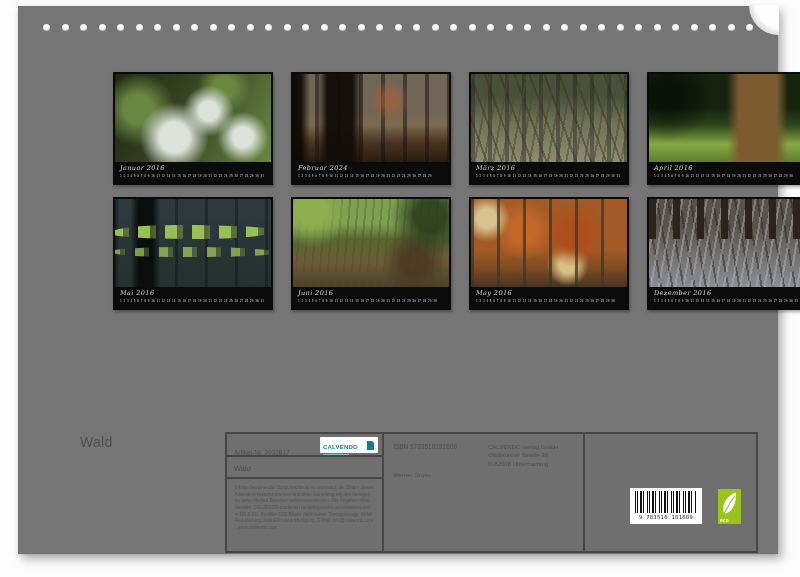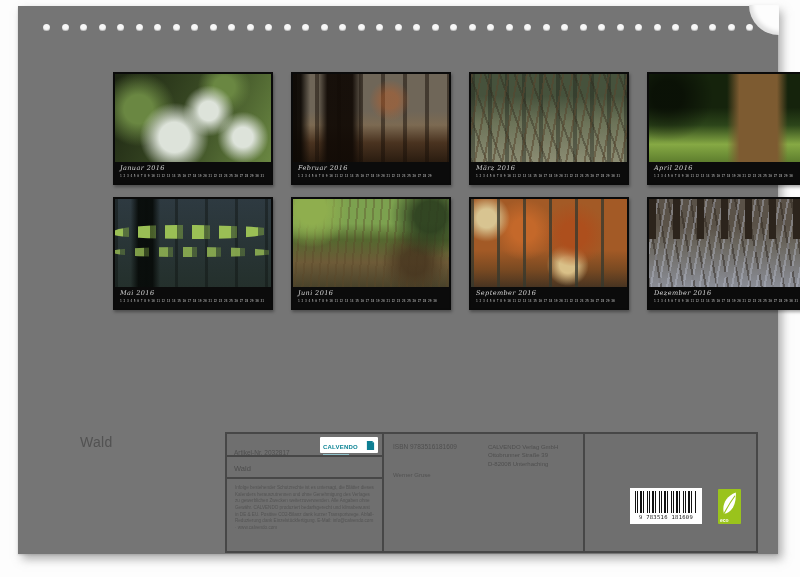--- a/index.html
+++ b/index.html
@@ -185,21 +185,21 @@
         <div class="thumb">
           <div class="photo m1" style="--c0: #3d4f26; --c1: #6a8742; --c2: #dde3da; --c3: #1c2412;"></div>
           <div class="strip">
             <div class="mlabel">Januar 2016</div>
             <div class="dates">1 2 3 4 5 6 7 8 9 10 11 12 13 14 15 16 17 18 19 20 21 22 23 24 25 26 27 28 29 30 31</div>
           </div>
         </div>
         <div class="thumb">
           <div class="photo m2" style="--c0: #6f6658; --c1: #7c6a52; --c2: #4a3320; --c3: #2a1c10;"></div>
           <div class="strip">
-            <div class="mlabel">Februar 2016</div>
+            <div class="mlabel">Februar 2024</div>
             <div class="dates">1 2 3 4 5 6 7 8 9 10 11 12 13 14 15 16 17 18 19 20 21 22 23 24 25 26 27 28 29</div>
           </div>
         </div>
         <div class="thumb">
           <div class="photo m3" style="--c0: #46523c; --c1: #6c7358; --c2: #8b8c73; --c3: #64523a;"></div>
           <div class="strip">
             <div class="mlabel">März 2016</div>
             <div class="dates">1 2 3 4 5 6 7 8 9 10 11 12 13 14 15 16 17 18 19 20 21 22 23 24 25 26 27 28 29 30 31</div>
           </div>
         </div>
@@ -220,21 +220,21 @@
         <div class="thumb">
           <div class="photo m6" style="--c0: #7ca14f; --c1: #55682f; --c2: #6e5b38; --c3: #8fae4e;"></div>
           <div class="strip">
             <div class="mlabel">Juni 2016</div>
             <div class="dates">1 2 3 4 5 6 7 8 9 10 11 12 13 14 15 16 17 18 19 20 21 22 23 24 25 26 27 28 29 30</div>
           </div>
         </div>
         <div class="thumb">
           <div class="photo m11" style="--c0: #a35a26; --c1: #7a4a22; --c2: #d8c491; --c3: #3c4034;"></div>
           <div class="strip">
-            <div class="mlabel">September 2016</div>
+            <div class="mlabel">May 2016</div>
             <div class="dates">1 2 3 4 5 6 7 8 9 10 11 12 13 14 15 16 17 18 19 20 21 22 23 24 25 26 27 28 29 30</div>
           </div>
         </div>
         <div class="thumb">
           <div class="photo m12" style="--c0: #5a5248; --c1: #6b675f; --c2: #8a8d96; --c3: #2c241c;"></div>
           <div class="strip">
             <div class="mlabel">Dezember 2016</div>
             <div class="dates">1 2 3 4 5 6 7 8 9 10 11 12 13 14 15 16 17 18 19 20 21 22 23 24 25 26 27 28 29 30 31</div>
           </div>
         </div>

